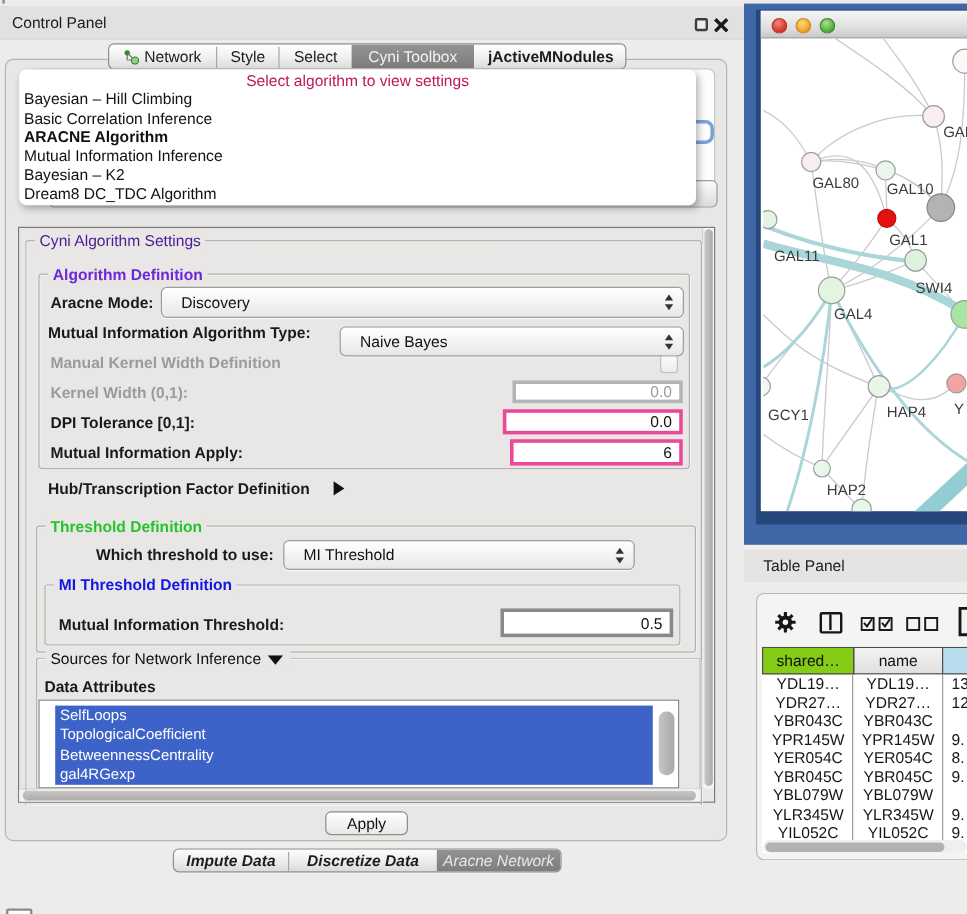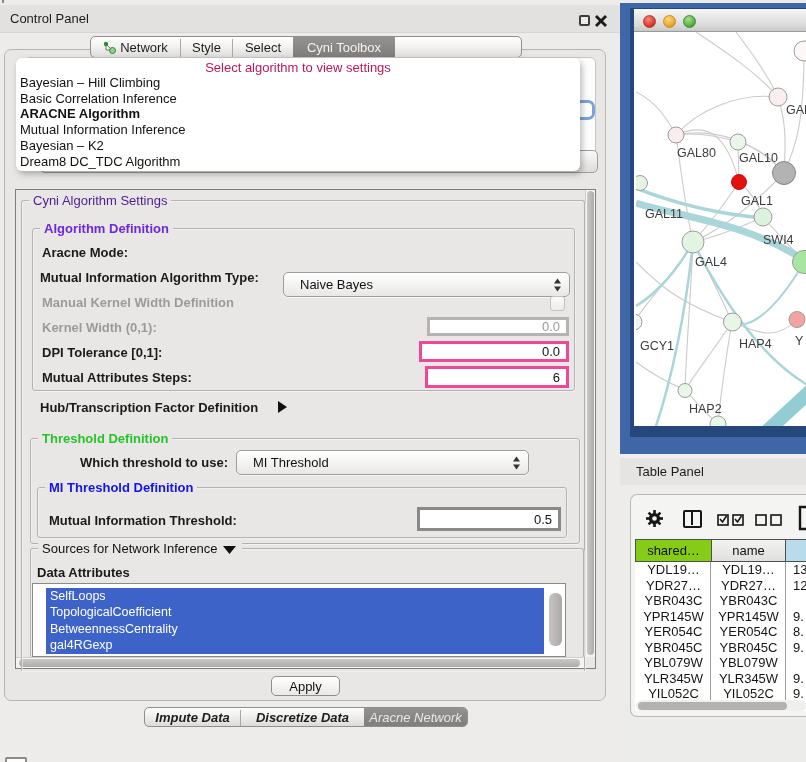--- a/index.html
+++ b/index.html
@@ -43,20 +43,21 @@
         <svg width="13" height="13" viewBox="0 0 13 13" style="margin-right:4px;">
           <path d="M3 3 L9 9 M3 3 L3 9 M3 9 L9 9" stroke="#777" stroke-width="1"></path>
           <circle cx="3" cy="3" r="2.2" fill="#2e8b2e"></circle>
           <circle cx="9.5" cy="9.5" r="3" fill="#8fd08f" stroke="#2e8b2e" stroke-width="1"></circle>
         </svg>Network</div>
       <div class="abs" style="left:89px;top:2px;width:1px;height:18px;background:#a9a8a7;"></div>
       <div class="tab" style="left:90px;width:51px;">Style</div>
       <div class="abs" style="left:141px;top:2px;width:1px;height:18px;background:#a9a8a7;"></div>
       <div class="tab" style="left:142px;width:60px;">Select</div>
       <div class="tab" style="left:202px;width:102px;background:linear-gradient(#949391,#7e7d7b);color:#f2f2f2;">Cyni Toolbox</div>
+      <div class="tab" style="left:304px;width:128px;font-weight:bold;">jActiveMNodules</div>
     </div>
 
     <div class="abs" style="left:24px;top:57px;width:570px;height:110px;background:#fdfdfd;border:1px solid #c7c6c5;border-radius:6px;"></div>
     <div class="abs" style="left:30px;top:100px;width:559px;height:14px;border:3px solid #7aa4d9;border-radius:7px;background:#fff;"></div>
     <div class="abs" style="left:40px;top:150px;width:556px;height:21px;background:linear-gradient(#fafafa,#dddcda);border:1px solid #9e9d9c;border-radius:5px;"></div>
 
     <div class="abs" style="left:15px;top:189px;width:581px;height:480px;border:1px solid #7e7d7c;background:#e8e7e5;box-sizing:border-box;"></div>
 
     <div class="abs" style="left:585px;top:190px;width:10px;height:467px;background:#f4f4f3;border-left:1px solid #d0cfce;box-sizing:border-box;"></div>
     <div class="abs" style="left:586.5px;top:191px;width:7px;height:464px;background:linear-gradient(90deg,#c9c8c7,#adacab);border-radius:4px;"></div>
@@ -65,35 +66,42 @@
     <div class="abs" style="left:19px;top:658.5px;width:561px;height:8px;background:linear-gradient(#c9c8c7,#adacab);border-radius:4px;"></div>
 
     <div class="gb" style="left:21px;top:200px;width:562px;height:470px;border-bottom:none;border-bottom-left-radius:0;border-bottom-right-radius:0;">
       <span class="gbl" style="color:#4c1d95;">Cyni Algorithm Settings</span>
     </div>
 
     <div class="gb" style="left:32px;top:228px;width:541px;height:161px;">
       <span class="gbl" style="color:#6d28d9;font-weight:bold;">Algorithm Definition</span>
     </div>
     <div class="blbl" style="left:42px;top:245px;">Aracne Mode:</div>
+    <div class="combo" style="left:134px;top:239px;width:434px;height:24px;">
+      <div class="ct">Discovery</div>
+      <svg class="carr" width="9" height="15" viewBox="0 0 9 15">
+          <path d="M4.5 1 L8 6 H1 Z" fill="#333"></path>
+          <path d="M4.5 14 L1 9 H8 Z" fill="#333"></path>
+        </svg>
+    </div>
     <div class="blbl" style="left:40px;top:270px;">Mutual Information Algorithm Type:</div>
     <div class="combo" style="left:283px;top:272px;width:285px;height:23px;">
       <div class="ct">Naive Bayes</div>
       <svg class="carr" width="9" height="15" viewBox="0 0 9 15">
           <path d="M4.5 1 L8 6 H1 Z" fill="#333"></path>
           <path d="M4.5 14 L1 9 H8 Z" fill="#333"></path>
         </svg>
     </div>
     <div class="glbl" style="left:42px;top:295px;">Manual Kernel Width Definition</div>
     <div class="abs" style="left:550px;top:296px;width:13px;height:13px;background:linear-gradient(#fbfbfb,#ececeb);border:1px solid #c3c2c1;border-radius:3px;"></div>
     <div class="glbl" style="left:42px;top:320px;">Kernel Width (0,1):</div>
     <div class="tfield" style="left:427px;top:317px;width:142px;height:19px;border-color:#b5b4b3;color:#9b9b9b;">0.0</div>
     <div class="blbl" style="left:42px;top:345px;">DPI Tolerance [0,1]:</div>
     <div class="tfield" style="left:419px;top:341px;width:150px;height:21px;">0.0</div>
-    <div class="blbl" style="left:42px;top:370px;">Mutual Attributes Steps:</div>
+    <div class="blbl" style="left:42px;top:370px;">Mutual Information Apply:</div>
     <div class="tfield" style="left:425px;top:366px;width:144px;height:22px;">6</div>
 
     <div class="blbl" style="left:40px;top:400px;">Hub/Transcription Factor Definition</div>
     <svg class="abs" style="left:276px;top:400px;" width="12" height="14" viewBox="0 0 12 14">
         <path d="M2 1 L11 7 L2 13 Z" fill="#111"></path>
       </svg>
 
     <div class="gb" style="left:30px;top:438px;width:548px;height:104px;">
       <span class="gbl" style="color:#25c42a;font-weight:bold;">Threshold Definition</span>
     </div>

